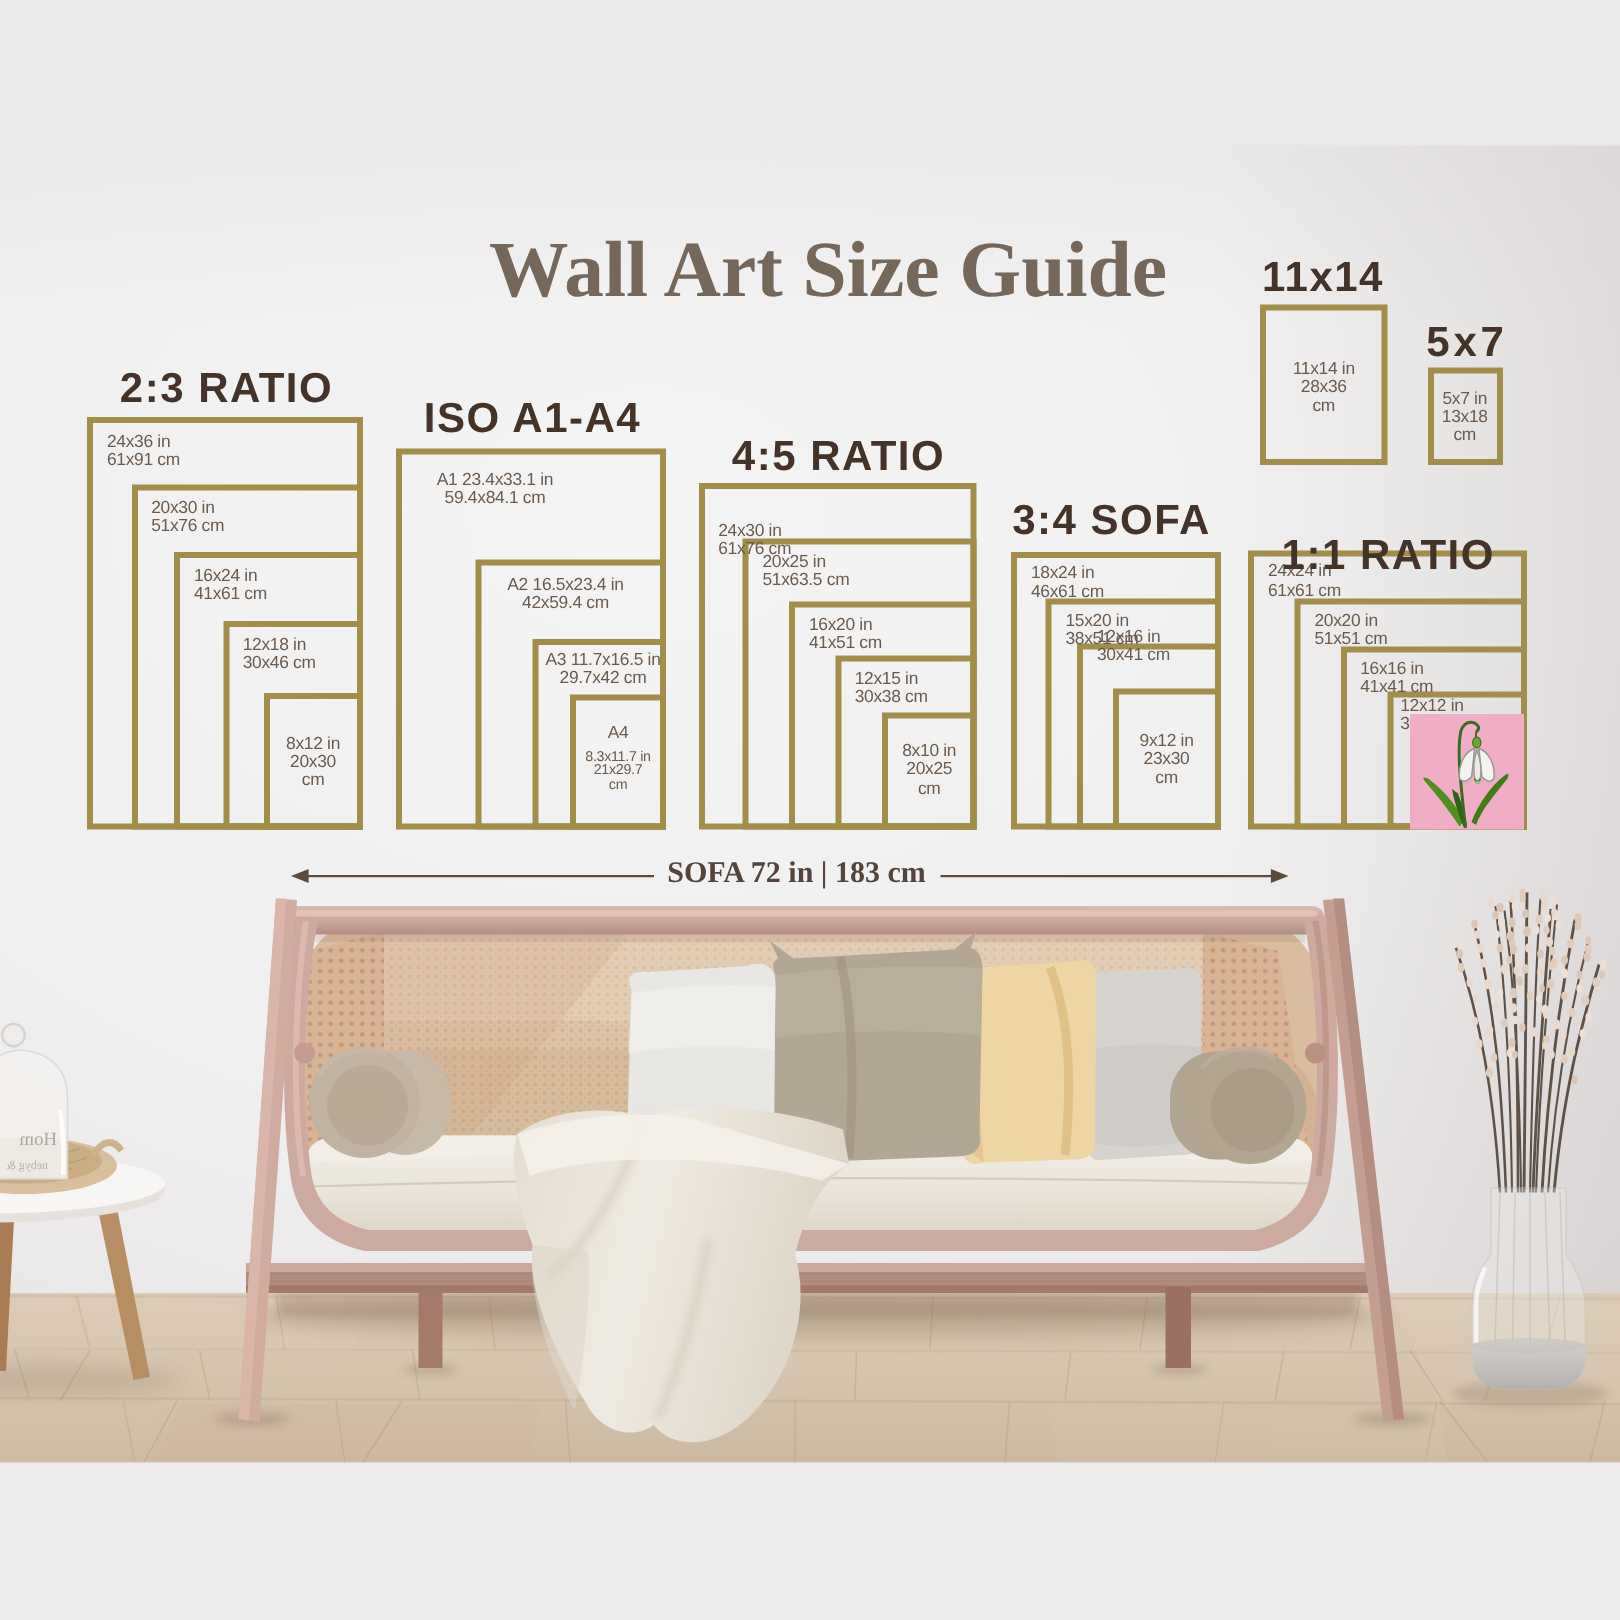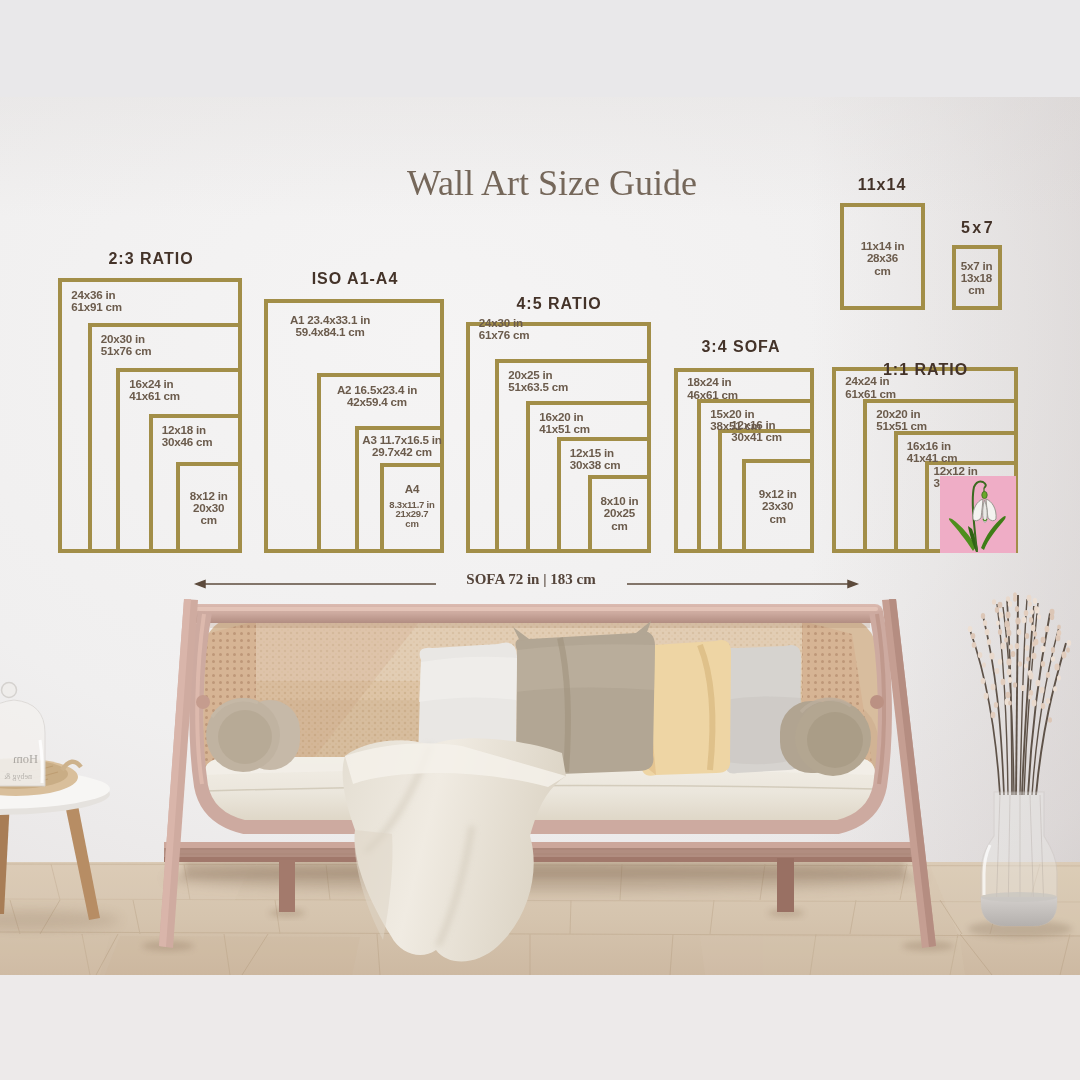--- a/index.html
+++ b/index.html
@@ -1,19 +1,19 @@
 <!DOCTYPE html>
 <html><head><meta charset="utf-8"><style>
 html,body{margin:0;padding:0}
 .page{position:relative;width:1080px;height:1080px;overflow:hidden;background:#eceaec;font-family:"Liberation Sans",sans-serif;}
 .ph{position:absolute;left:0;top:0}
 .fr{position:absolute;border:4.5px solid #a28e48;box-sizing:border-box}
-.fl{position:absolute;font-weight:bold;color:#6b5b4c;font-size:11.6px;line-height:12.3px;white-space:pre;letter-spacing:-0.2px}
+.fl{position:absolute;font-weight:normal;color:#6b5b4c;font-size:11.6px;line-height:12.3px;white-space:pre;letter-spacing:-0.2px}
 .c{text-align:center;transform:translateX(-50%)}
-.gt{position:absolute;font-weight:bold;color:#443329;font-size:16px;line-height:26px;white-space:pre;letter-spacing:1px;transform:translateX(-50%)}
+.gt{position:absolute;font-weight:bold;color:#443329;font-size:28px;line-height:26px;white-space:pre;letter-spacing:1px;transform:translateX(-50%)}
 .small{font-size:9.5px;line-height:9.8px}
 </style></head><body>
 <div class="page">
 <svg class="ph" width="1080" height="1080" viewBox="0 0 1080 1080">
 <defs>
 <radialGradient id="wallG" cx="0.40" cy="0.32" r="1.0">
           <stop offset="0" stop-color="#f5f4f4"></stop>
           <stop offset="0.55" stop-color="#f0efef"></stop>
           <stop offset="0.85" stop-color="#e8e5e5"></stop>
           <stop offset="1" stop-color="#ddd9d9"></stop>
@@ -415,21 +415,21 @@
 
 <div class="fl" style="left:100.8px;top:332.5px">20x30 in
 51x76 cm</div>
 
 <div class="fl" style="left:129.3px;top:378.0px">16x24 in
 41x61 cm</div>
 
 <div class="fl" style="left:161.8px;top:424.0px">12x18 in
 30x46 cm</div>
 
-<div class="fl" style="left:478.8px;top:317px">24x30 in
+<div class="fl" style="left:478.8px;top:348px">24x30 in
 61x76 cm</div>
 
 <div class="fl" style="left:508.3px;top:369.0px">20x25 in
 51x63.5 cm</div>
 
 <div class="fl" style="left:539.3px;top:410.5px">16x20 in
 41x51 cm</div>
 
 <div class="fl" style="left:569.8px;top:446.5px">12x15 in
 30x38 cm</div>
@@ -496,23 +496,23 @@
 <div class="gt" style="left:559px;top:291.3px;">4:5 RATIO</div>
 
 <div class="gt" style="left:741px;top:334.3px;">3:4 SOFA</div>
 
 <div class="gt" style="left:925.5px;top:333.2px;margin-top:24px;">1:1 RATIO</div>
 
 <div class="gt" style="left:882px;top:172.0px;">11x14</div>
 
 <div class="gt" style="left:978px;top:214.7px;letter-spacing:2.5px;">5x7</div>
 
-<div style="position:absolute;left:552px;top:162px;transform:translateX(-50%);font-family:'Liberation Serif',serif;font-weight:normal;font-size:36px;color:#75675a;white-space:pre">Wall Art Size Guide</div>
-
-<div style="position:absolute;left:531px;top:571px;transform:translateX(-50%);font-family:'Liberation Serif',serif;font-weight:bold;font-size:15px;color:#54443a;white-space:pre">SOFA 72 in | 183 cm</div>
+<div style="position:absolute;left:552px;top:150px;transform:translateX(-50%);font-family:'Liberation Serif',serif;font-weight:bold;font-size:53px;color:#75675a;white-space:pre">Wall Art Size Guide</div>
+
+<div style="position:absolute;left:531px;top:571px;transform:translateX(-50%);font-family:'Liberation Serif',serif;font-weight:bold;font-size:20px;color:#54443a;white-space:pre">SOFA 72 in | 183 cm</div>
 
 <div style="position:absolute;left:940px;top:476px;width:76px;height:77px;background:#efadc6">
 <svg width="76" height="77" viewBox="0 0 76 77">
 
 <path d="M33,75 C26,64 17,53 10,45 Q7,41 12,43 C22,50 31,61 36,71 Z" fill="#4f8f1e"></path>
 <path d="M41,72 C46,59 54,48 63,41 Q67,38 65,43 C58,52 48,63 44,74 Z" fill="#3f7d17"></path>
 <path d="M36,76 C32,66 29,57 28,50 L32,53 C35,61 37,68 38,74 Z" fill="#2e6313"></path>
 
 <path d="M37,76 C34,48 31,24 34,11 Q37,4 43,6 Q48,9 44,12" fill="none" stroke="#3a6b1f" stroke-width="2"></path>
 <path d="M44,12 L44,16" stroke="#3a6b1f" stroke-width="1.2"></path>

